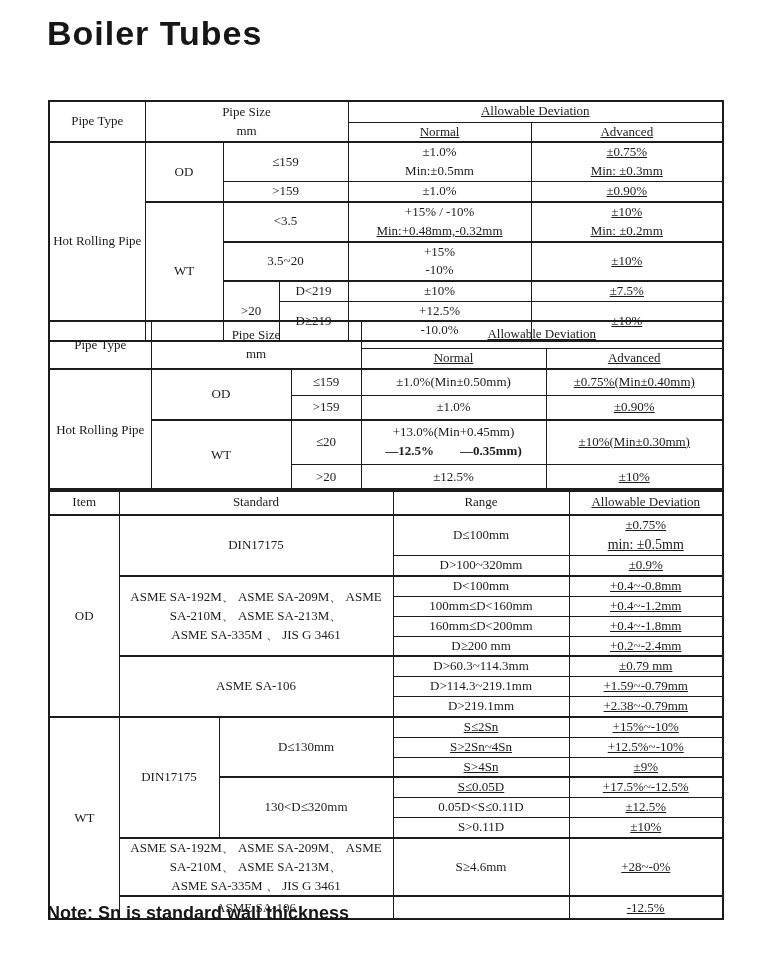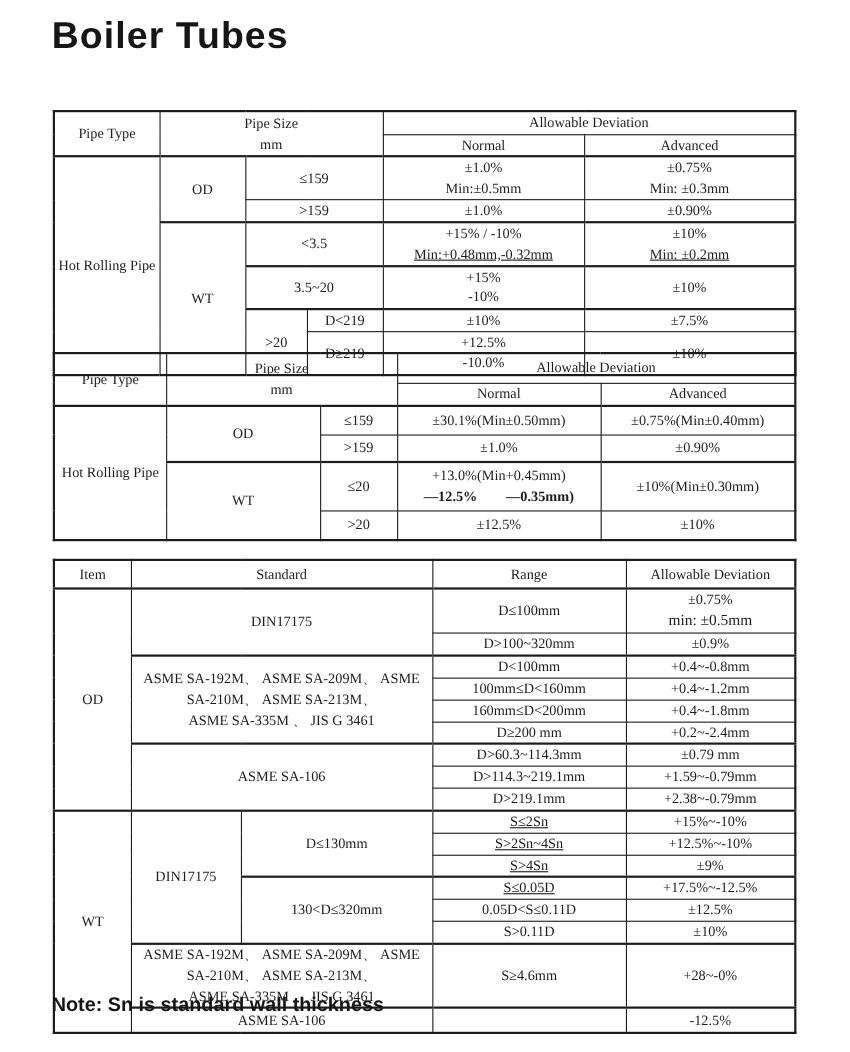--- a/index.html
+++ b/index.html
@@ -26,21 +26,21 @@
   .grid th, .grid td {
     border:1px solid #1c1c1c; text-align:center; vertical-align:middle;
     font-weight:normal; padding:0 2px; line-height:1.45; overflow:hidden;
   }
   .pre { white-space:pre-line; }
   .ws  { white-space:pre;font-weight:bold; }
   .u   { text-decoration:underline; }
   .sm  { font-size:14px; }
   tr.tb > td, tr.tb > th { border-bottom-width:2px; }
   tr.tt > td, tr.tt > th { border-top-width:2px; }
-  .vl2 { border-left-width:2px; }
+  .vl2 { border-left-width:2px;text-decoration:underline; }
   .note1 {
     position:absolute; left:47px; top:903px; font-size:18px; font-weight:bold;
     color:#161616;
   }
   .note2 {
     position:absolute; left:90px; top:927px; font-size:14px; font-weight:bold;
     color:#161616;
   }
 </style>
 </head>
@@ -133,21 +133,21 @@
       <th colspan="2" class="vl2">Allowable Deviation</th>
     </tr>
     <tr class="tb" style="height:21px">
       <th class="vl2">Normal</th>
       <th class="vl2">Advanced</th>
     </tr>
     <tr class="tt" style="height:26px">
       <td rowspan="4">Hot Rolling Pipe</td>
       <td rowspan="2">OD</td>
       <td>≤159</td>
-      <td>±30.1%(Min±0.50mm)</td>
+      <td>±1.0%(Min±0.50mm)</td>
       <td class="vl2">±0.75%(Min±0.40mm)</td>
     </tr>
     <tr class="tb" style="height:25px">
       <td>&gt;159</td>
       <td>±1.0%</td>
       <td class="vl2">±0.90%</td>
     </tr>
     <tr class="tt" style="height:44px">
       <td rowspan="2">WT</td>
       <td>≤20</td>
@@ -158,21 +158,21 @@
       <td class="vl2">±10%(Min±0.30mm)</td>
     </tr>
     <tr style="height:27px">
       <td>&gt;20</td>
       <td>±12.5%</td>
       <td class="vl2">±10%</td>
     </tr>
   </tbody>
     </table>
 
-  <table class="grid" style="top:508px;">
+  <table class="grid" style="top:488px;">
     <colgroup>
       <col style="width:70px">
         <col style="width:100px">
         <col style="width:174px">
       <col style="width:176px">
         <col style="width:154px">
     </colgroup>
     <tbody>
         <tr class="tb" style="height:26px">
       <th>Item</th>

